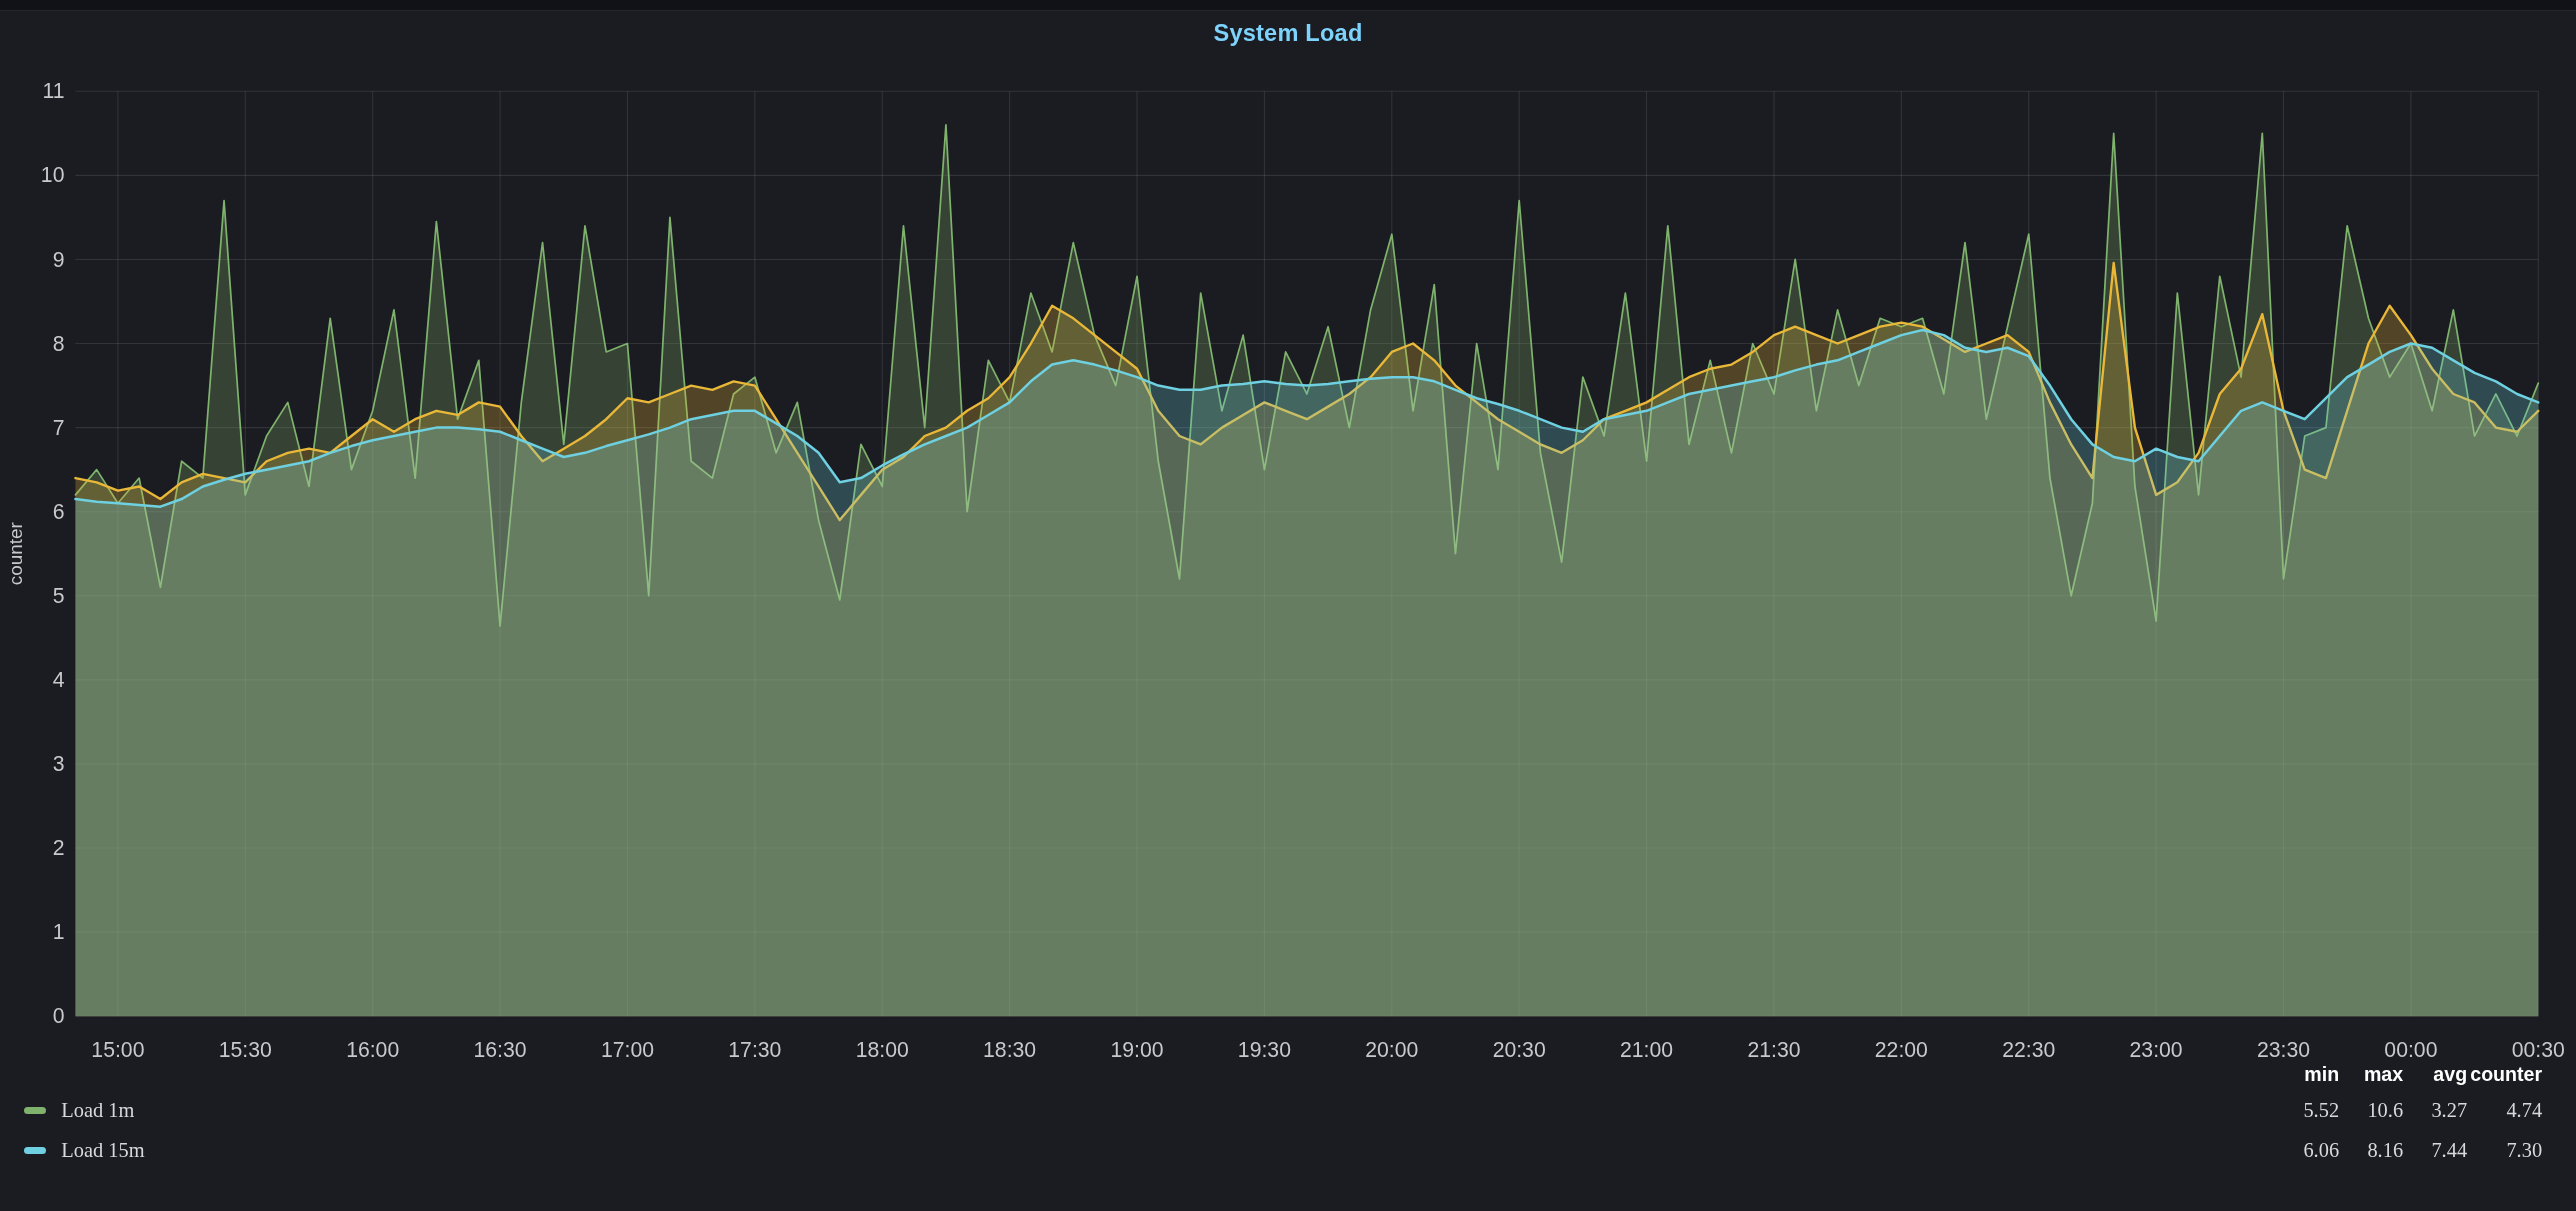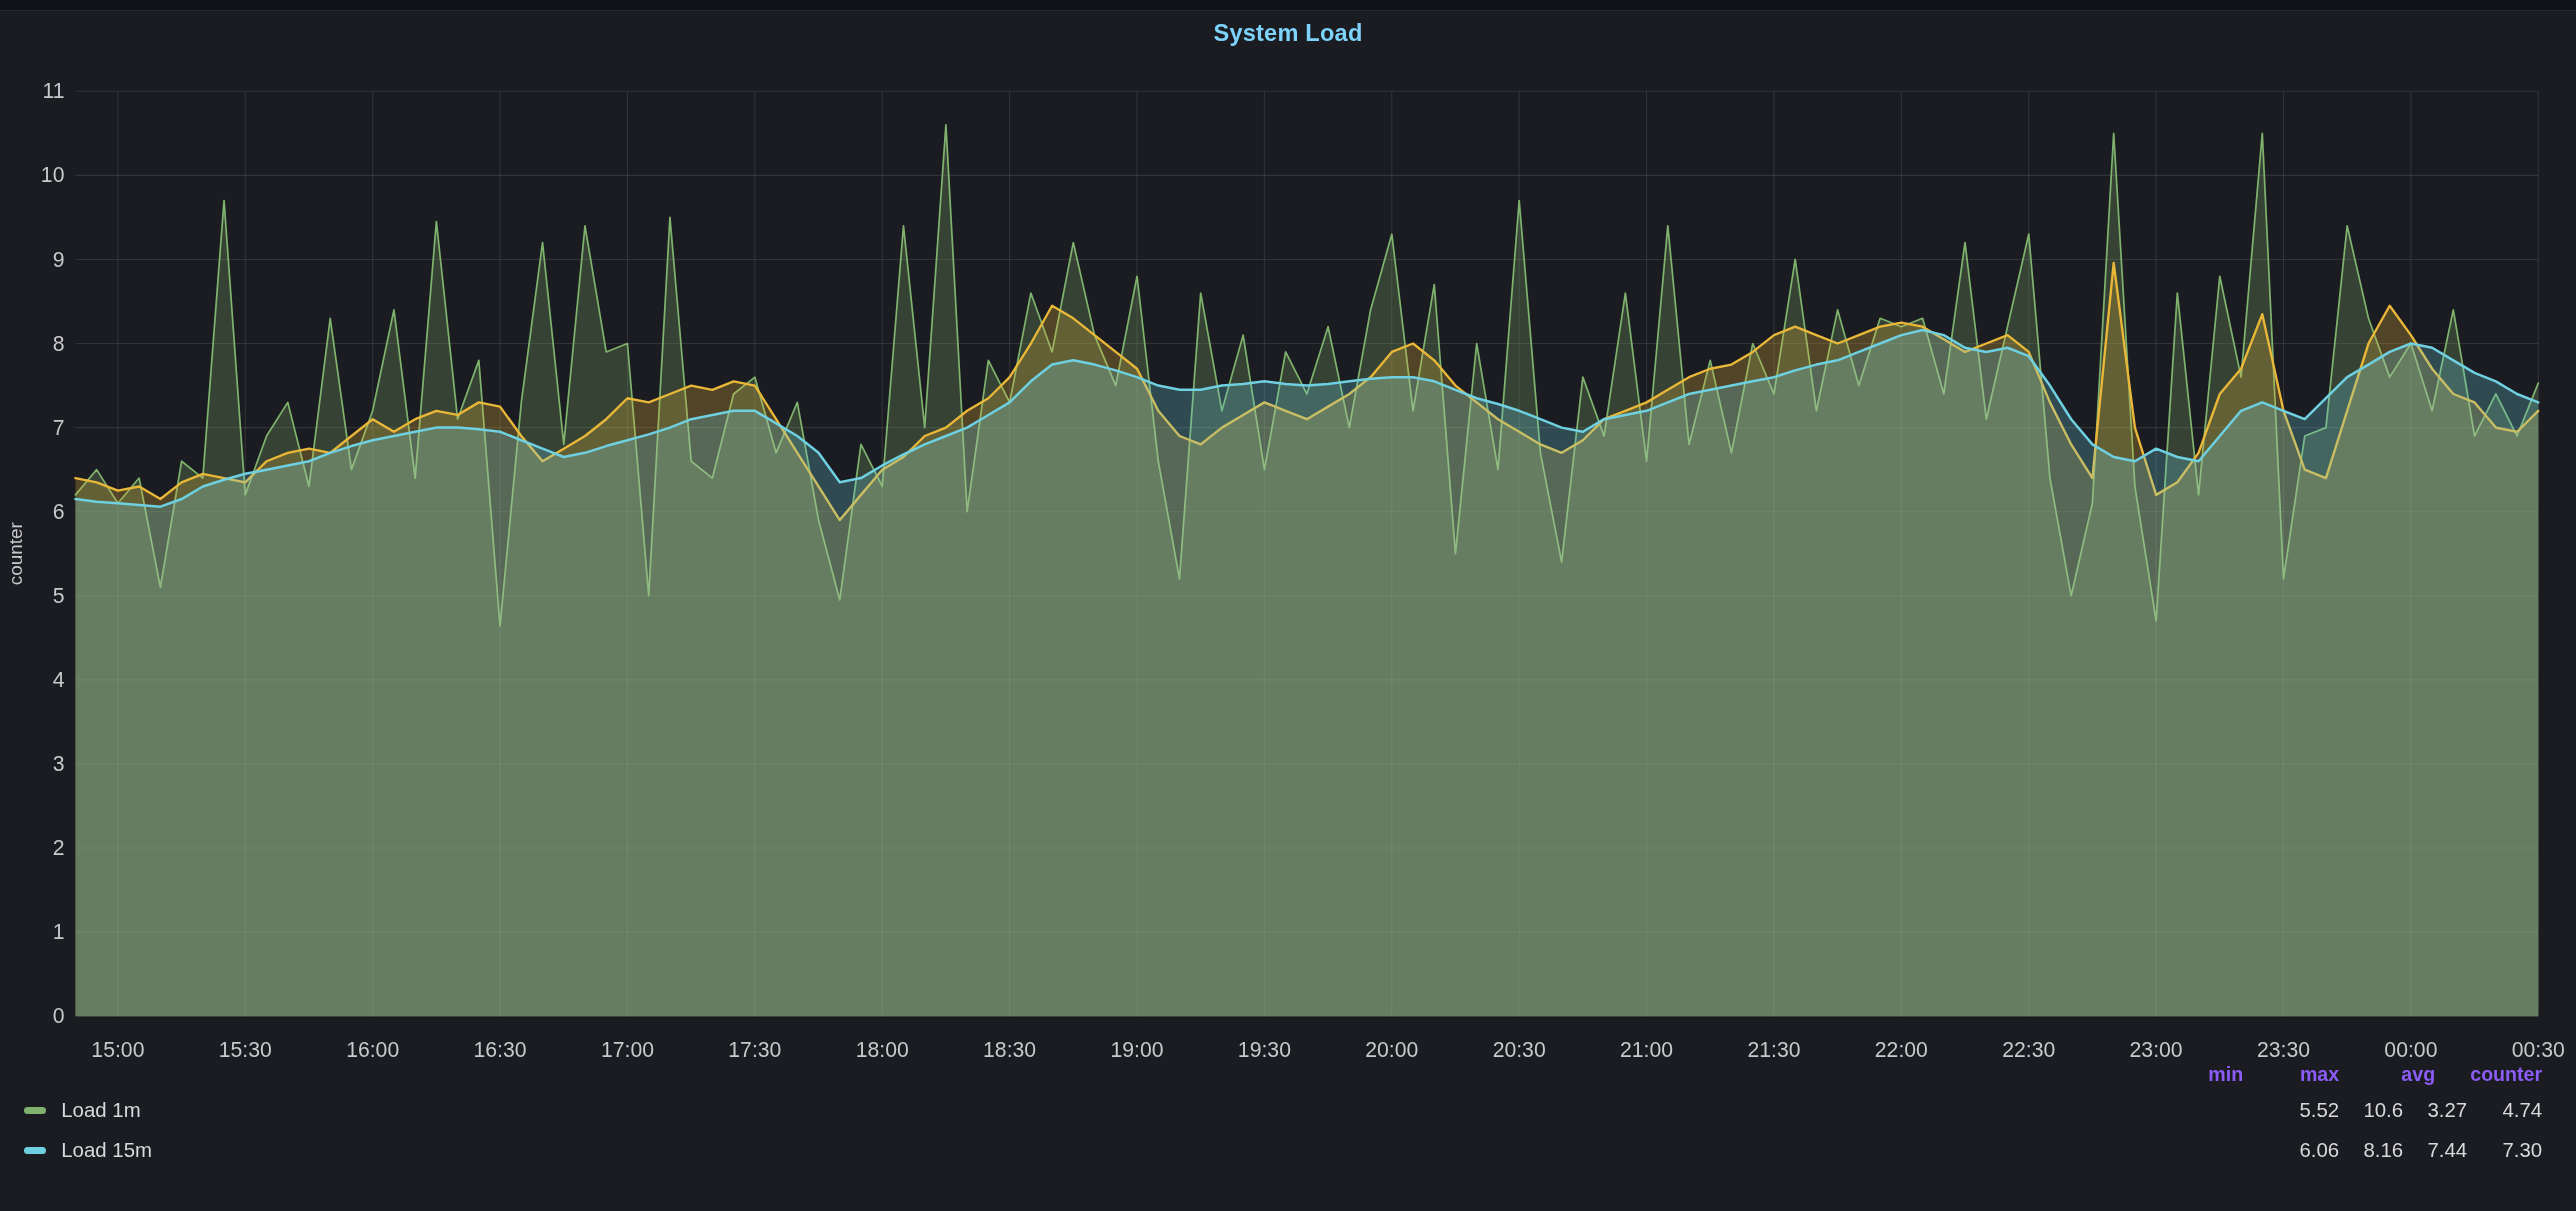--- a/index.html
+++ b/index.html
@@ -22,26 +22,27 @@
     letter-spacing:0.2px;
   }
   #chart-svg{position:absolute;top:0;left:0;}
   .legend{
     position:absolute;left:0;right:0;top:1062px;
     font-size:20.4px;color:#d8d9da;
   }
   .legend-header{
     display:flex;align-items:center;justify-content:flex-end;
     height:25px;margin:0 26px 3.1px 12.6px;padding:0 7.9px 0 11px;
-    color:#8b5cf6;font-weight:700;font-size:19.6px;gap:32px;
+    color:#ffffff;font-weight:700;font-size:19.6px;
   }
   .legend-row{
     display:flex;align-items:center;
     height:40px;margin:0 26px 0 12.6px;padding:0 7.9px 0 11px;
     border-radius:1.6px;
+    font-family:Liberation Serif, serif;
   }
   .legend-row.highlighted{background:#25262b;}
   .swatch{
     display:inline-block;width:22px;height:7px;border-radius:3.9px;
     flex:0 0 auto;cursor:pointer;
   }
   .series-label{margin-left:15.7px;cursor:pointer;}
   .legend-spacer{flex:1;}
   .stat-cell{width:64px;text-align:right;flex:0 0 auto;}
   .stat-cell.current{width:75px;}

